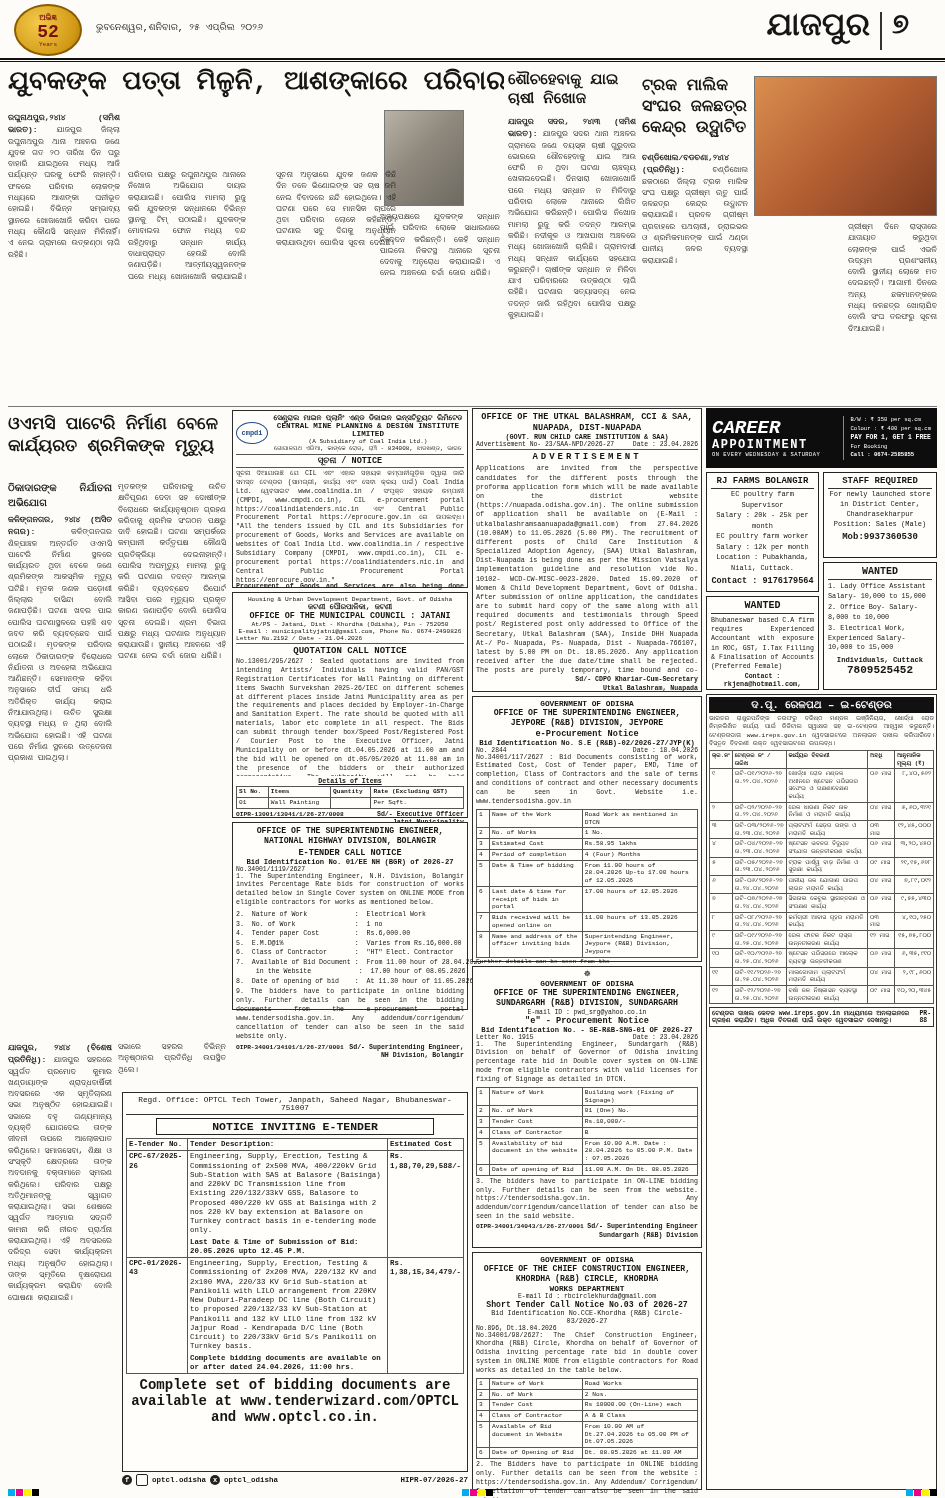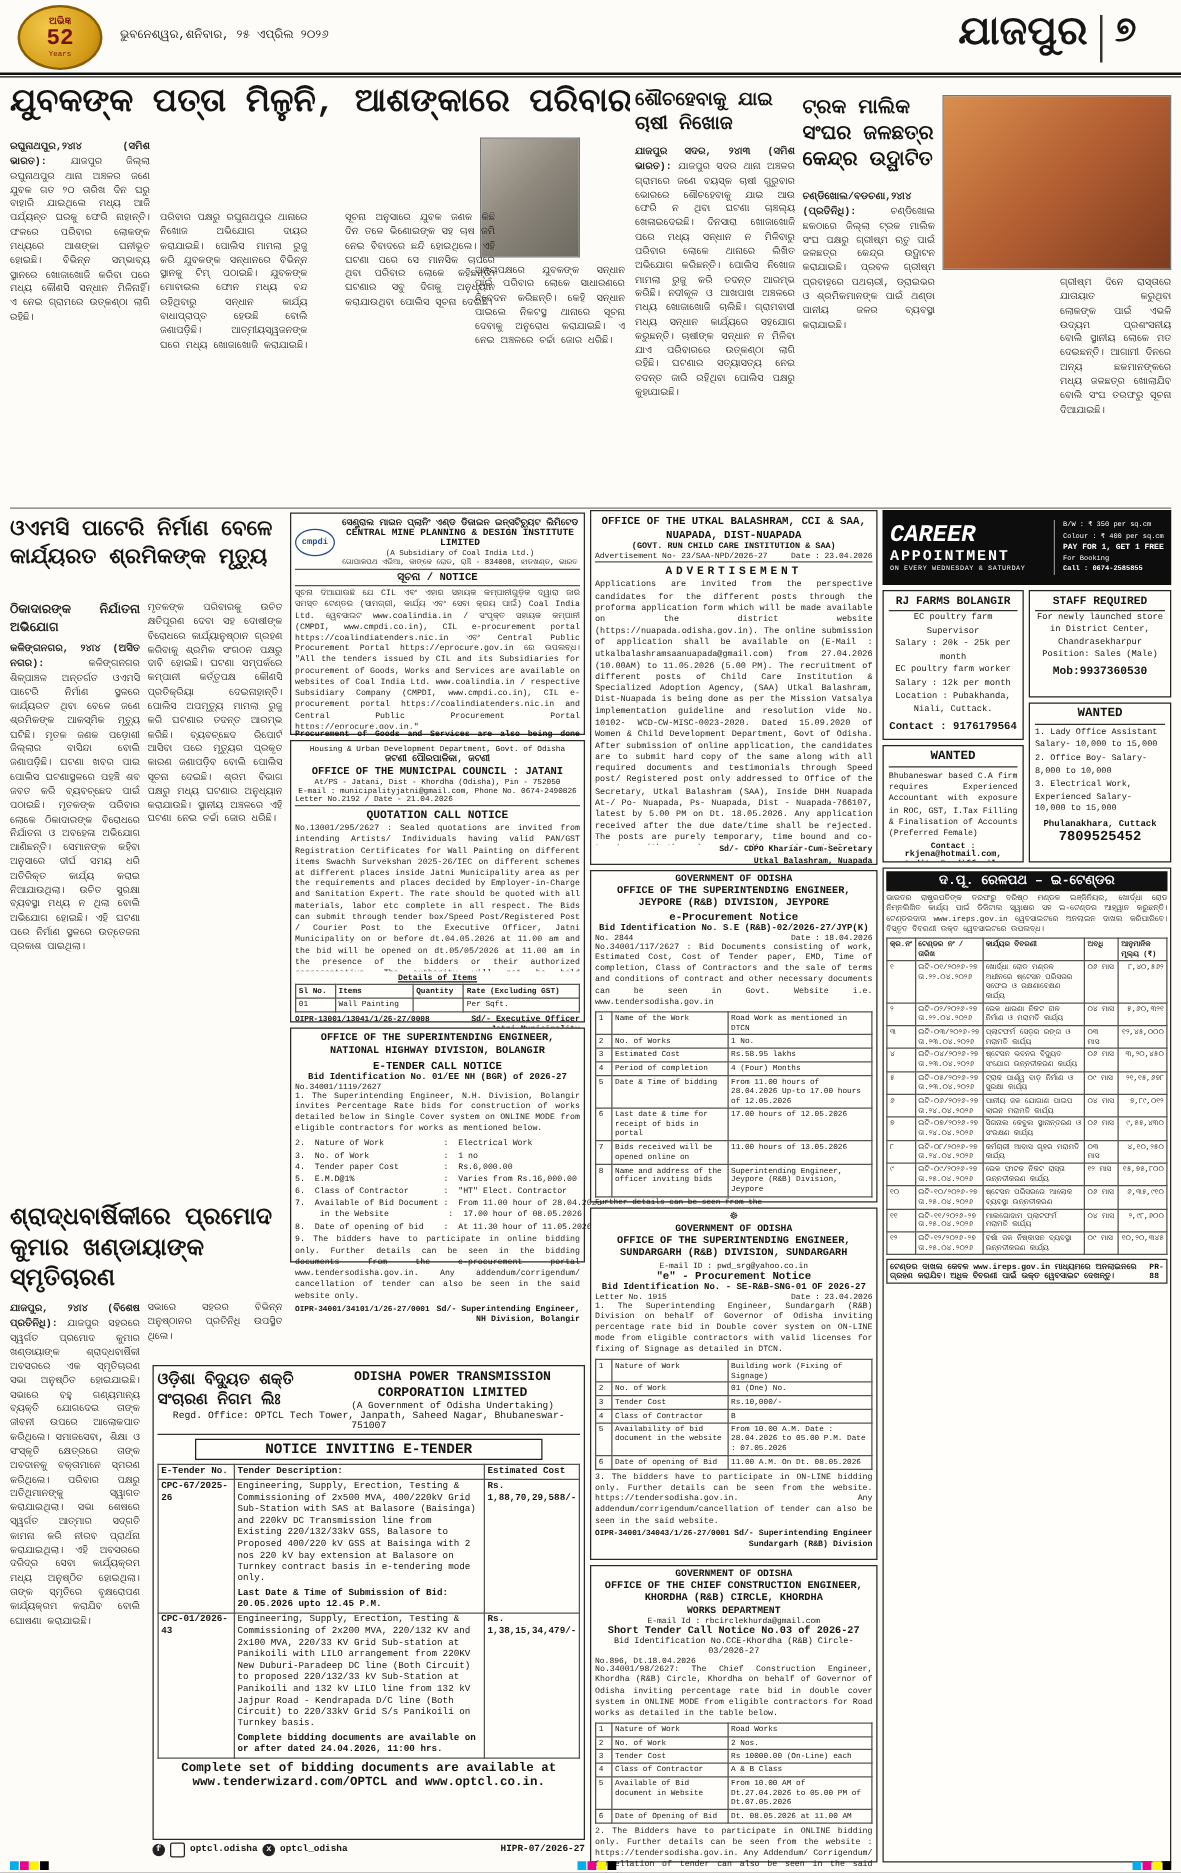--- a/index.html
+++ b/index.html
@@ -78,21 +78,20 @@
   <div class="abs" style="left:8px;top:406px;width:929px;border-top:1px solid #777;"></div>
 
   <div class="abs b" style="left:8px;top:414px;width:218px;font-size:17px;line-height:1.3;">ଓଏମସି ପାଟେରି ନିର୍ମାଣ ବେଳେ କାର୍ଯ୍ୟରତ ଶ୍ରମିକଙ୍କ ମୃତ୍ୟୁ</div>
   <div class="abs art" style="left:8px;top:482px;width:104px;height:474px;">
     <div class="b" style="font-size:10px;margin-bottom:3px;">ଠିକାଦାରଙ୍କ ନିର୍ଯାତନା ଅଭିଯୋଗ</div>
     <span class="byline">କଳିଙ୍ଗନଗର, ୨୪ା୪ (ଅସିତ ନଗର):</span>
     <span>କଳିଙ୍ଗନଗର ଶିଳ୍ପାଞ୍ଚଳ ଅନ୍ତର୍ଗତ ଓଏମସି ପାଟେରି ନିର୍ମାଣ ସ୍ଥଳରେ କାର୍ଯ୍ୟରତ ଥିବା ବେଳେ ଜଣେ ଶ୍ରମିକଙ୍କ ଆକସ୍ମିକ ମୃତ୍ୟୁ ଘଟିଛି। ମୃତକ ଜଣକ ପଡ଼ୋଶୀ ଜିଲ୍ଲାର ବାସିନ୍ଦା ବୋଲି ଜଣାପଡ଼ିଛି। ଘଟଣା ଖବର ପାଇ ପୋଲିସ ଘଟଣାସ୍ଥଳରେ ପହଞ୍ଚି ଶବ ଜବତ କରି ବ୍ୟବଚ୍ଛେଦ ପାଇଁ ପଠାଇଛି। ମୃତକଙ୍କ ପରିବାର ଲୋକେ ଠିକାଦାରଙ୍କ ବିରୋଧରେ ନିର୍ଯାତନା ଓ ଅବହେଳା ଅଭିଯୋଗ ଆଣିଛନ୍ତି। ସେମାନଙ୍କ କହିବା ଅନୁସାରେ ଦୀର୍ଘ ସମୟ ଧରି ଅତିରିକ୍ତ କାର୍ଯ୍ୟ କରାଇ ନିଆଯାଉଥିଲା। ଉଚିତ ସୁରକ୍ଷା ବ୍ୟବସ୍ଥା ମଧ୍ୟ ନ ଥିଲା ବୋଲି ଅଭିଯୋଗ ହୋଇଛି। ଏହି ଘଟଣା ପରେ ନିର୍ମାଣ ସ୍ଥଳରେ ଉତ୍ତେଜନା ପ୍ରକାଶ ପାଇଥିଲା।</span>
   </div>
   <div class="abs art" style="left:118px;top:482px;width:108px;height:474px;">ମୃତକଙ୍କ ପରିବାରକୁ ଉଚିତ କ୍ଷତିପୂରଣ ଦେବା ସହ ଦୋଷୀଙ୍କ ବିରୋଧରେ କାର୍ଯ୍ୟାନୁଷ୍ଠାନ ଗ୍ରହଣ କରିବାକୁ ଶ୍ରମିକ ସଂଗଠନ ପକ୍ଷରୁ ଦାବି ହୋଇଛି। ଘଟଣା ସମ୍ପର୍କରେ କମ୍ପାନୀ କର୍ତ୍ତୃପକ୍ଷ କୌଣସି ପ୍ରତିକ୍ରିୟା ଦେଇନାହାନ୍ତି। ପୋଲିସ ଅପମୃତ୍ୟୁ ମାମଲା ରୁଜୁ କରି ଘଟଣାର ତଦନ୍ତ ଆରମ୍ଭ କରିଛି। ବ୍ୟବଚ୍ଛେଦ ରିପୋର୍ଟ ଆସିବା ପରେ ମୃତ୍ୟୁର ପ୍ରକୃତ କାରଣ ଜଣାପଡ଼ିବ ବୋଲି ପୋଲିସ ସୂଚନା ଦେଇଛି। ଶ୍ରମ ବିଭାଗ ପକ୍ଷରୁ ମଧ୍ୟ ଘଟଣାର ଅନୁଧ୍ୟାନ କରାଯାଉଛି। ସ୍ଥାନୀୟ ଅଞ୍ଚଳରେ ଏହି ଘଟଣା ନେଇ ଚର୍ଚ୍ଚା ଜୋର ଧରିଛି।</div>
 
-  <div class="abs b" style="left:8px;top:962px;width:218px;font-size:19px;line-height:1.3;">ଶ୍ରାଦ୍ଧବାର୍ଷିକୀରେ ପ୍ରମୋଦ କୁମାର ଖଣ୍ଡାୟାଙ୍କ ସ୍ମୃତିଚାରଣ</div>
   <div class="abs art" style="left:8px;top:1042px;width:104px;height:446px;">
     <span class="byline">ଯାଜପୁର, ୨୪ା୪ (ବିଶେଷ ପ୍ରତିନିଧି):</span>
     <span>ଯାଜପୁର ସହରରେ ସ୍ୱର୍ଗତ ପ୍ରମୋଦ କୁମାର ଖଣ୍ଡାୟାଙ୍କ ଶ୍ରାଦ୍ଧବାର୍ଷିକୀ ଅବସରରେ ଏକ ସ୍ମୃତିଚାରଣ ସଭା ଅନୁଷ୍ଠିତ ହୋଇଯାଇଛି। ସଭାରେ ବହୁ ଗଣ୍ୟମାନ୍ୟ ବ୍ୟକ୍ତି ଯୋଗଦେଇ ତାଙ୍କ ଜୀବନୀ ଉପରେ ଆଲୋକପାତ କରିଥିଲେ। ସମାଜସେବା, ଶିକ୍ଷା ଓ ସଂସ୍କୃତି କ୍ଷେତ୍ରରେ ତାଙ୍କ ଅବଦାନକୁ ବକ୍ତାମାନେ ସ୍ମରଣ କରିଥିଲେ। ପରିବାର ପକ୍ଷରୁ ଅତିଥିମାନଙ୍କୁ ସ୍ୱାଗତ କରାଯାଇଥିଲା। ସଭା ଶେଷରେ ସ୍ୱର୍ଗତ ଆତ୍ମାର ସଦ୍‌ଗତି କାମନା କରି ନୀରବ ପ୍ରାର୍ଥନା କରାଯାଇଥିଲା। ଏହି ଅବସରରେ ଦରିଦ୍ର ସେବା କାର୍ଯ୍ୟକ୍ରମ ମଧ୍ୟ ଅନୁଷ୍ଠିତ ହୋଇଥିଲା। ତାଙ୍କ ସ୍ମୃତିରେ ବୃକ୍ଷରୋପଣ କାର୍ଯ୍ୟକ୍ରମ କରାଯିବ ବୋଲି ଘୋଷଣା କରାଯାଇଛି।</span>
   </div>
   <div class="abs art" style="left:118px;top:1042px;width:108px;height:44px;">ସଭାରେ ସହରର ବିଭିନ୍ନ ଅନୁଷ୍ଠାନର ପ୍ରତିନିଧି ଉପସ୍ଥିତ ଥିଲେ।</div>
 
   <div class="abs box" style="left:232px;top:410px;width:236px;height:178px;padding:3px;">
     <div style="display:flex;gap:4px;align-items:center;border-bottom:1px solid #555;padding-bottom:2px;">
       <div style="width:30px;height:20px;border:1.5px solid #234e8a;border-radius:50%;display:flex;align-items:center;justify-content:center;font-size:7px;font-weight:bold;color:#234e8a;">cmpdi</div>
       <div style="flex:1;text-align:center;">
@@ -160,27 +159,20 @@
         <div class="kv" style="white-space:pre;">8.  Date of opening of bid    :  At 11.30 hour of 11.05.2026</div>
       </div>
     <div class="nbody">9.  The bidders have to participate in online bidding only. Further details can be seen in the bidding documents from the e-procurement portal www.tendersodisha.gov.in. Any addendum/corrigendum/ cancellation of tender can also be seen in the said website only.</div>
     <div style="display:flex;justify-content:space-between;margin-top:2px;">
       <div class="ref">OIPR-34001/34101/1/26-27/0001</div>
       <div class="sig"><span>Sd/- Superintending Engineer,</span><br><span>NH Division, Bolangir</span></div>
     </div>
   </div>
 
   <div class="abs box" style="left:122px;top:1092px;width:346px;height:380px;border-width:1.5px;padding:3px;">
-    <div style="display:flex;gap:6px;align-items:center;">
-      <div class="b" style="width:128px;font-size:12.5px;line-height:1.25;">ଓଡ଼ିଶା ବିଦ୍ୟୁତ ଶକ୍ତି ସଂଚାରଣ ନିଗମ ଲିଃ</div>
-      <div style="flex:1;text-align:center;">
-        <div class="b" style="font-size:10.5px;line-height:1.2;">ODISHA POWER TRANSMISSION CORPORATION LIMITED</div>
-        <div style="font-size:7.5px;">(A Government of Odisha Undertaking)</div>
-      </div>
-    </div>
     <div class="c" style="font-size:7.8px;border-bottom:1px solid #333;padding-bottom:2px;">Regd. Office: OPTCL Tech Tower, Janpath, Saheed Nagar, Bhubaneswar-751007</div>
     <div class="c b" style="font-size:11.5px;border:1.5px solid #222;margin:3px 30px;padding:1px 0;">NOTICE INVITING E-TENDER</div>
     <table class="nt" style="font-size:7.4px;">
       <thead>
         <tr>
           <th style="width:56px;">E-Tender No.</th>
           <th>Tender Description:</th>
           <th style="width:64px;">Estimated Cost</th>
         </tr>
       </thead>
@@ -197,21 +189,21 @@
           <tr>
           <td class="b">CPC-01/2026-43</td>
           <td>
             <span>Engineering, Supply, Erection, Testing &amp; Commissioning of 2x200 MVA, 220/132 KV and 2x100 MVA, 220/33 KV Grid Sub-station at Panikoili with LILO arrangement from 220KV New Duburi-Paradeep DC line (Both Circuit) to proposed 220/132/33 kV Sub-Station at Panikoili and 132 kV LILO line from 132 kV Jajpur Road - Kendrapada D/C line (Both Circuit) to 220/33kV Grid S/s Panikoili on Turnkey basis.</span>
             <div class="b" style="margin-top:2px;">Complete bidding documents are available on or after dated 24.04.2026, 11:00 hrs.</div>
           </td>
           <td class="b">Rs. 1,38,15,34,479/-</td>
         </tr>
         </tbody>
     </table>
-    <div class="c b" style="font-size:10px;margin-top:3px;">Complete set of bidding documents are available at www.tenderwizard.com/OPTCL and www.optcl.co.in.</div>
+    <div class="c b" style="font-size:14px;margin-top:3px;">Complete set of bidding documents are available at www.tenderwizard.com/OPTCL and www.optcl.co.in.</div>
   </div>
   <div class="abs" style="left:122px;top:1474px;width:346px;display:flex;align-items:center;gap:4px;font-size:7.5px;">
     <span style="width:10px;height:10px;border-radius:50%;background:#222;color:#fff;display:inline-flex;align-items:center;justify-content:center;font-size:7px;font-weight:bold;">f</span>
     <span style="width:10px;height:10px;border-radius:2px;border:1.5px solid #222;display:inline-block;"></span>
     <span class="b">optcl.odisha</span>
     <span style="width:10px;height:10px;border-radius:50%;background:#222;color:#fff;display:inline-flex;align-items:center;justify-content:center;font-size:7px;font-weight:bold;">x</span>
     <span class="b">optcl_odisha</span>
     <span class="b" style="margin-left:auto;">HIPR-07/2026-27</span>
   </div>
 
@@ -433,21 +425,21 @@
   </div>
 
   <div class="abs adbox" style="left:823px;top:562px;width:114px;height:128px;">
     <div class="c b" style="font-size:10px;border-bottom:1px solid #333;padding-bottom:2px;">WANTED</div>
     <div>
 
     <div style="font-size:6.8px;line-height:1.4;margin-top:2px;">1. Lady Office Assistant Salary- 10,000 to 15,000</div>
         <div style="font-size:6.8px;line-height:1.4;margin-top:2px;">2. Office Boy- Salary- 8,000 to 10,000</div>
         <div style="font-size:6.8px;line-height:1.4;margin-top:2px;">3. Electrical Work, Experienced Salary- 10,000 to 15,000</div>
       </div>
-    <div class="c b" style="font-size:7.2px;margin-top:3px;">Phulanakhara, Cuttack</div>
+    <div class="c b" style="font-size:7.2px;margin-top:3px;">Individuals, Cuttack</div>
     <div class="c b" style="font-size:11px;">7809525452</div>
   </div>
 
   <div class="abs adbox" style="left:706px;top:596px;width:113px;height:94px;">
     <div class="c b" style="font-size:10px;border-bottom:1px solid #333;padding-bottom:2px;">WANTED</div>
     <div class="just" style="font-size:6.6px;line-height:1.4;margin-top:2px;">Bhubaneswar based C.A firm requires Experienced Accountant with exposure in ROC, GST, I.Tax Filling &amp; Finalisation of Accounts (Preferred Female)</div>
     <div class="c b" style="font-size:6.6px;margin-top:2px;">Contact :</div>
     <div class="c b" style="font-size:6.8px;">rkjena@hotmail.com,</div>
     <div class="c b" style="font-size:6.8px;">routaditya@rediffmail.com</div>
   </div>

